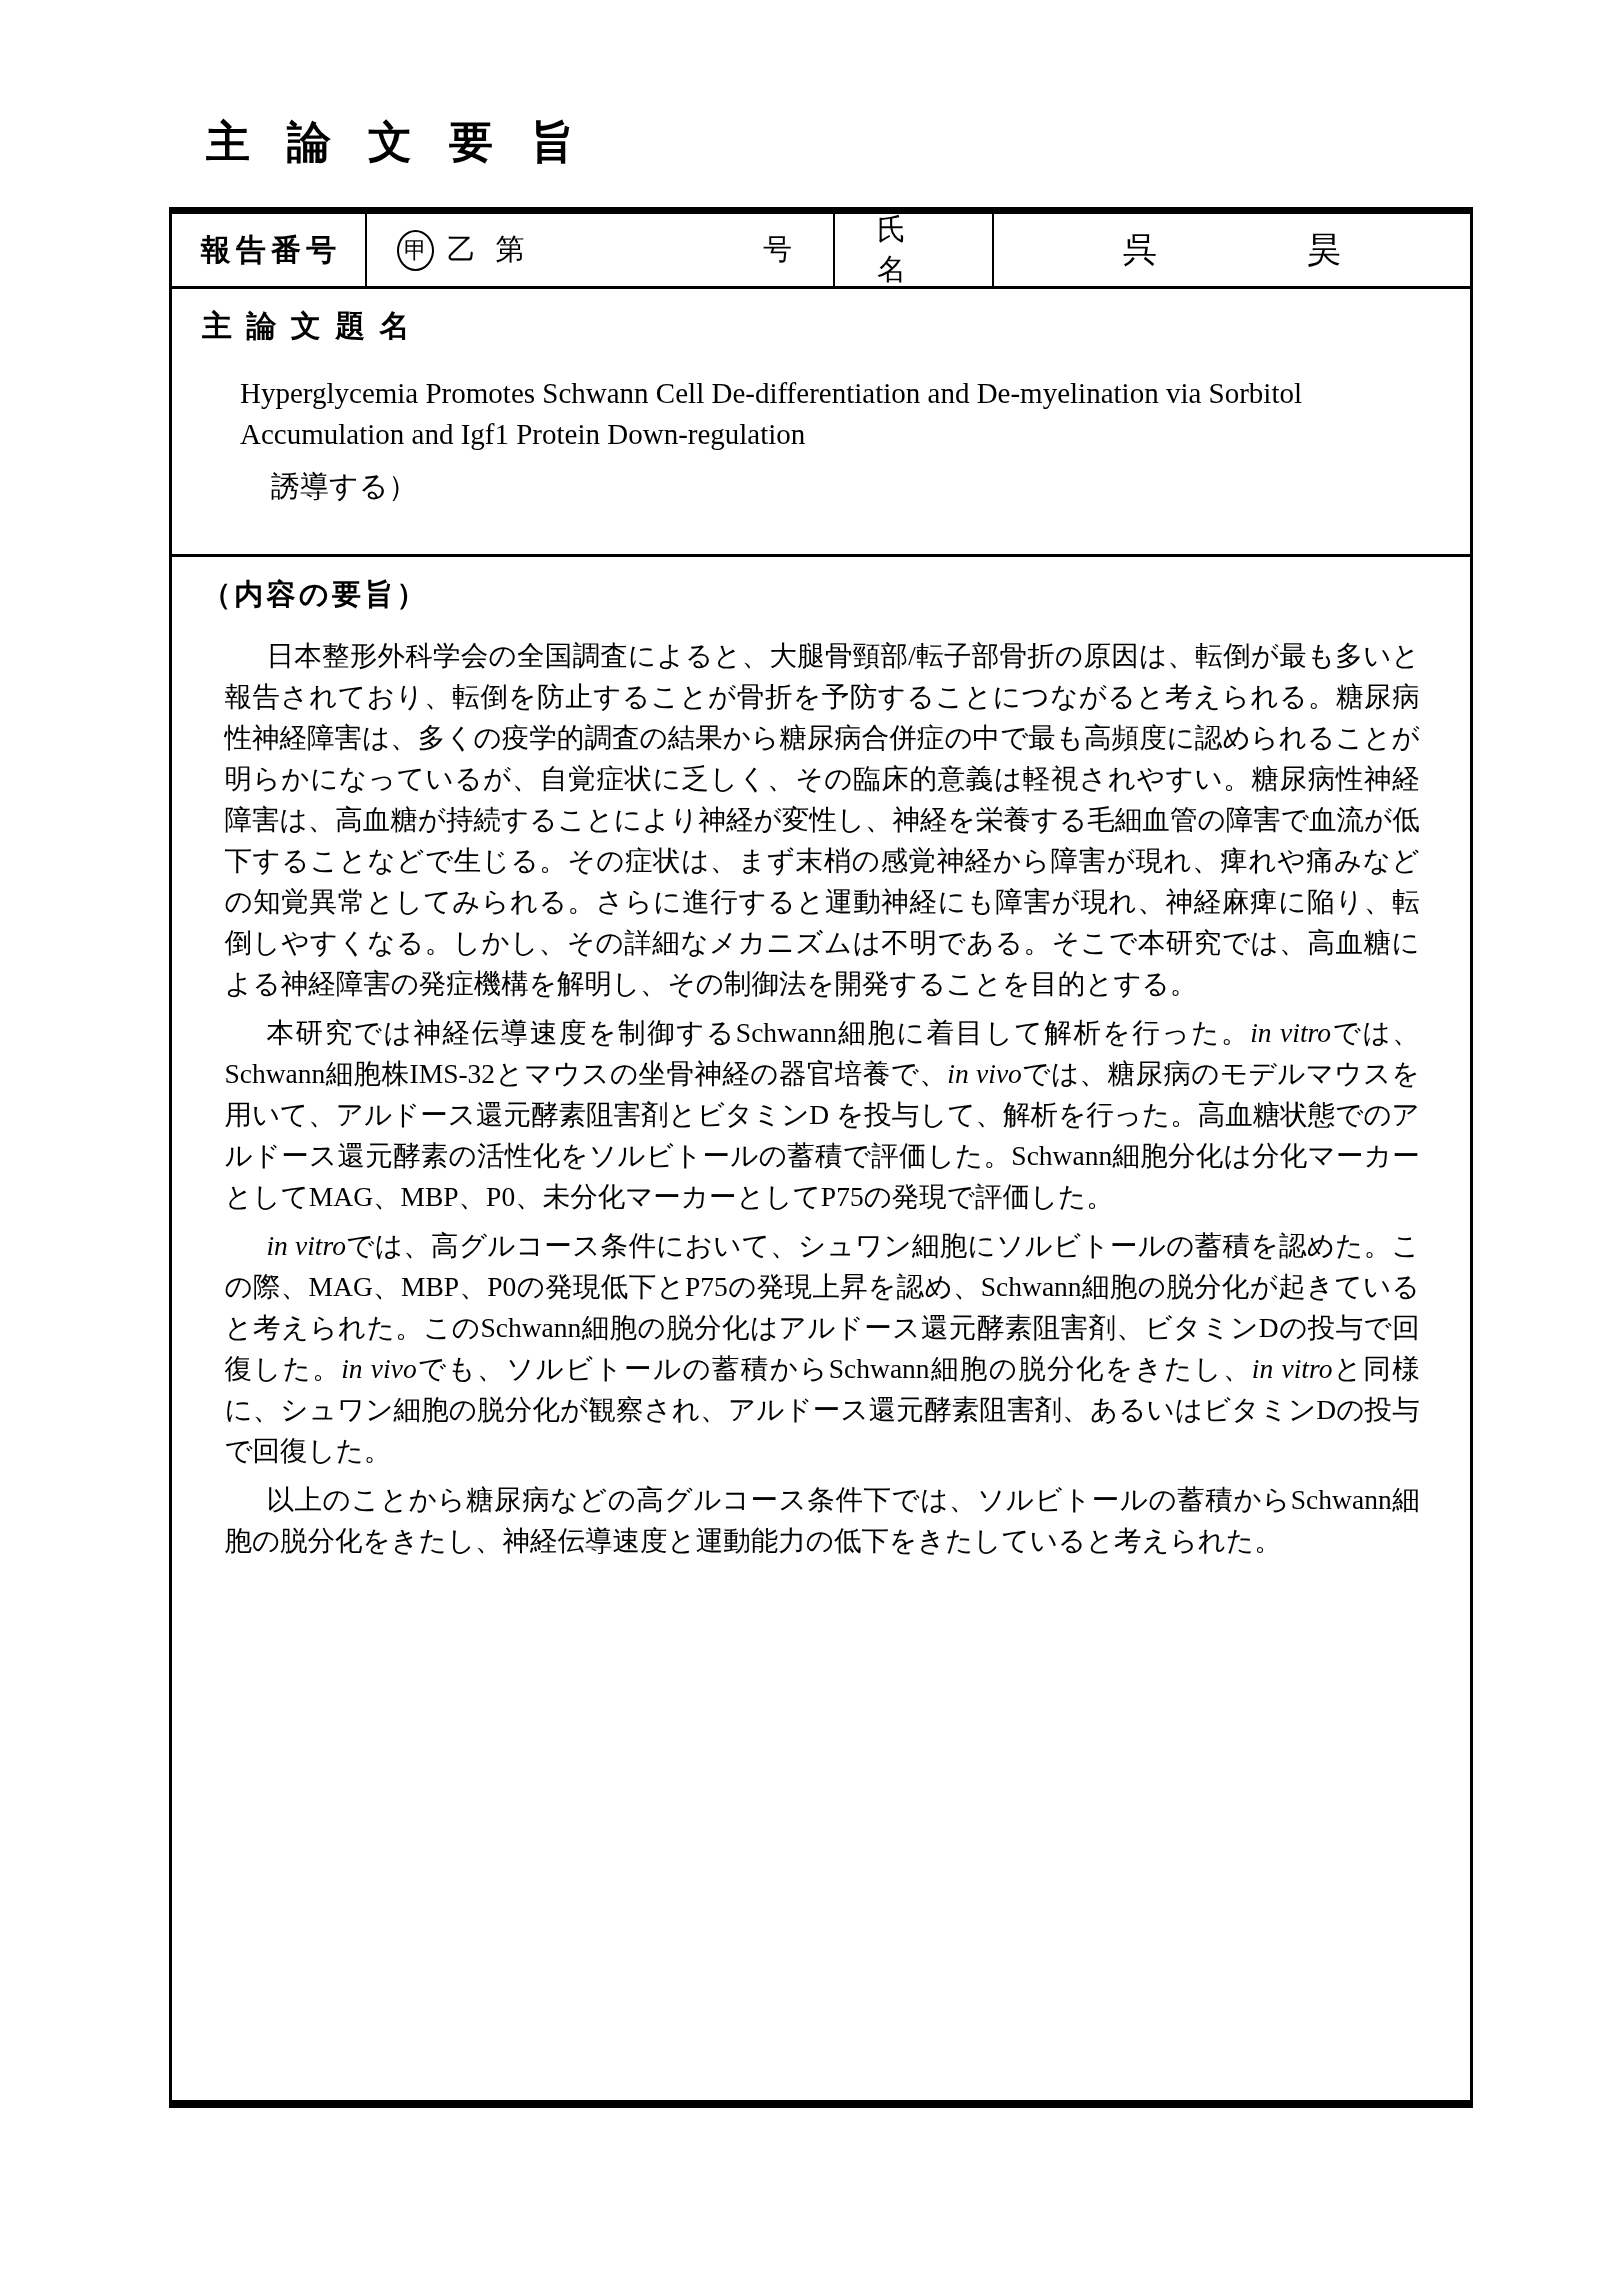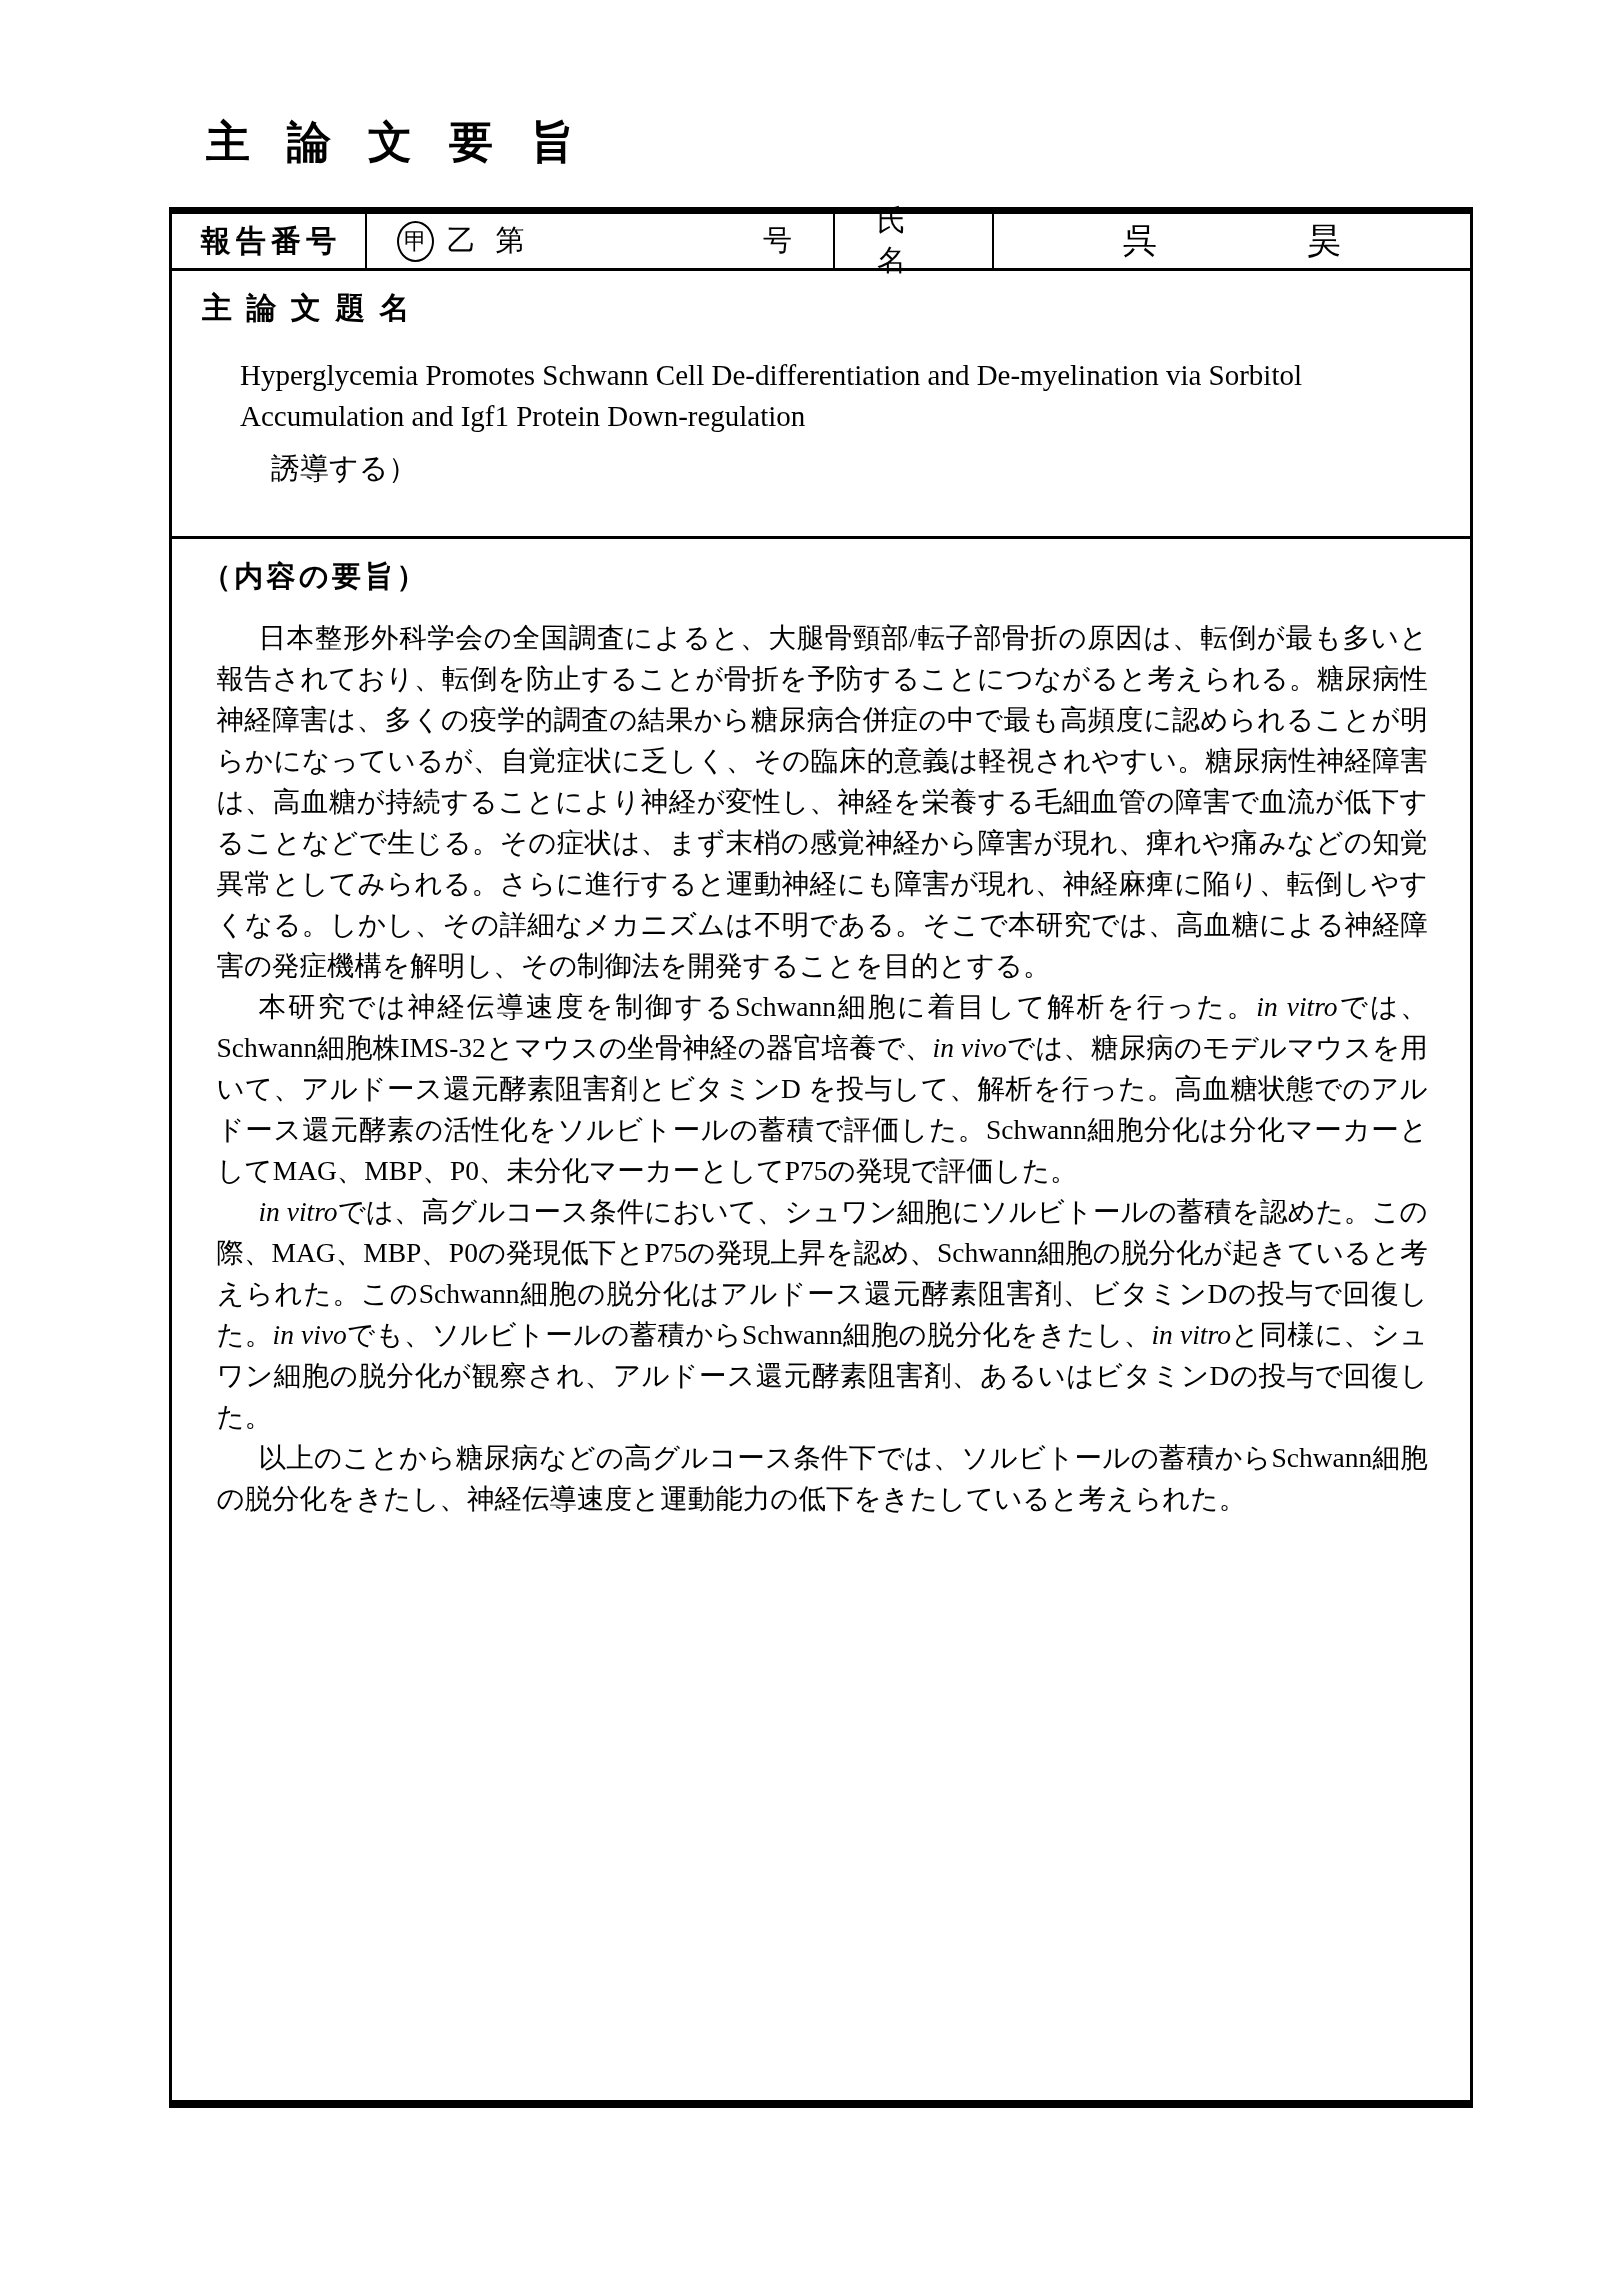--- a/index.html
+++ b/index.html
@@ -21,21 +21,21 @@
 
   .form-box {
     position: absolute; left: 169px; top: 207px;
     width: 1304px; height: 1901px;
     border: 3.9px solid #000; border-top-width: 7.9px; border-bottom-width: 8.5px;
     display: flex; flex-direction: column;
     background: #fff;
   }
 
   
-  .row-report { display: flex; height: 57px; border-bottom: 3.3px solid #000; flex: none; }
+  .row-report { display: flex; height: 75px; border-bottom: 3.3px solid #000; flex: none; }
   .cell { display: flex; align-items: center; }
   .cell-report-label {
     width: 195px; justify-content: center;
     border-right: 2.6px solid #000;
     font-family: "Liberation Sans", "DejaVu Sans", sans-serif;
     font-weight: bold; font-size: 30px; letter-spacing: 5.2px; padding-left: 5.2px;
   }
   .cell-report-number {
     width: 468px; border-right: 2.6px solid #000;
     padding: 0 41px 0 30px; font-size: 29px;
@@ -68,21 +68,21 @@
   .row-summary { flex: 1; padding: 18.3px 41px 0 30px; }
   .summary-label {
     font-family: "Liberation Sans", "DejaVu Sans", sans-serif;
     font-weight: bold; font-size: 29px; letter-spacing: 3.3px;
   }
   .summary-body {
     margin: 19.6px 1.3px 0 14.4px;
     font-size: 27.5px; line-height: 41px;
     text-align: justify;
   }
-  .summary-body p { margin: 0; text-indent: 42px; }
+  .summary-body p { margin: 8px; text-indent: 42px; }
   .it { font-style: italic; }
 </style>
 </head>
 <body>
 
 <div class="page">
 
   <h1 class="page-title">主論文要旨</h1>
 
   <div class="form-box">

